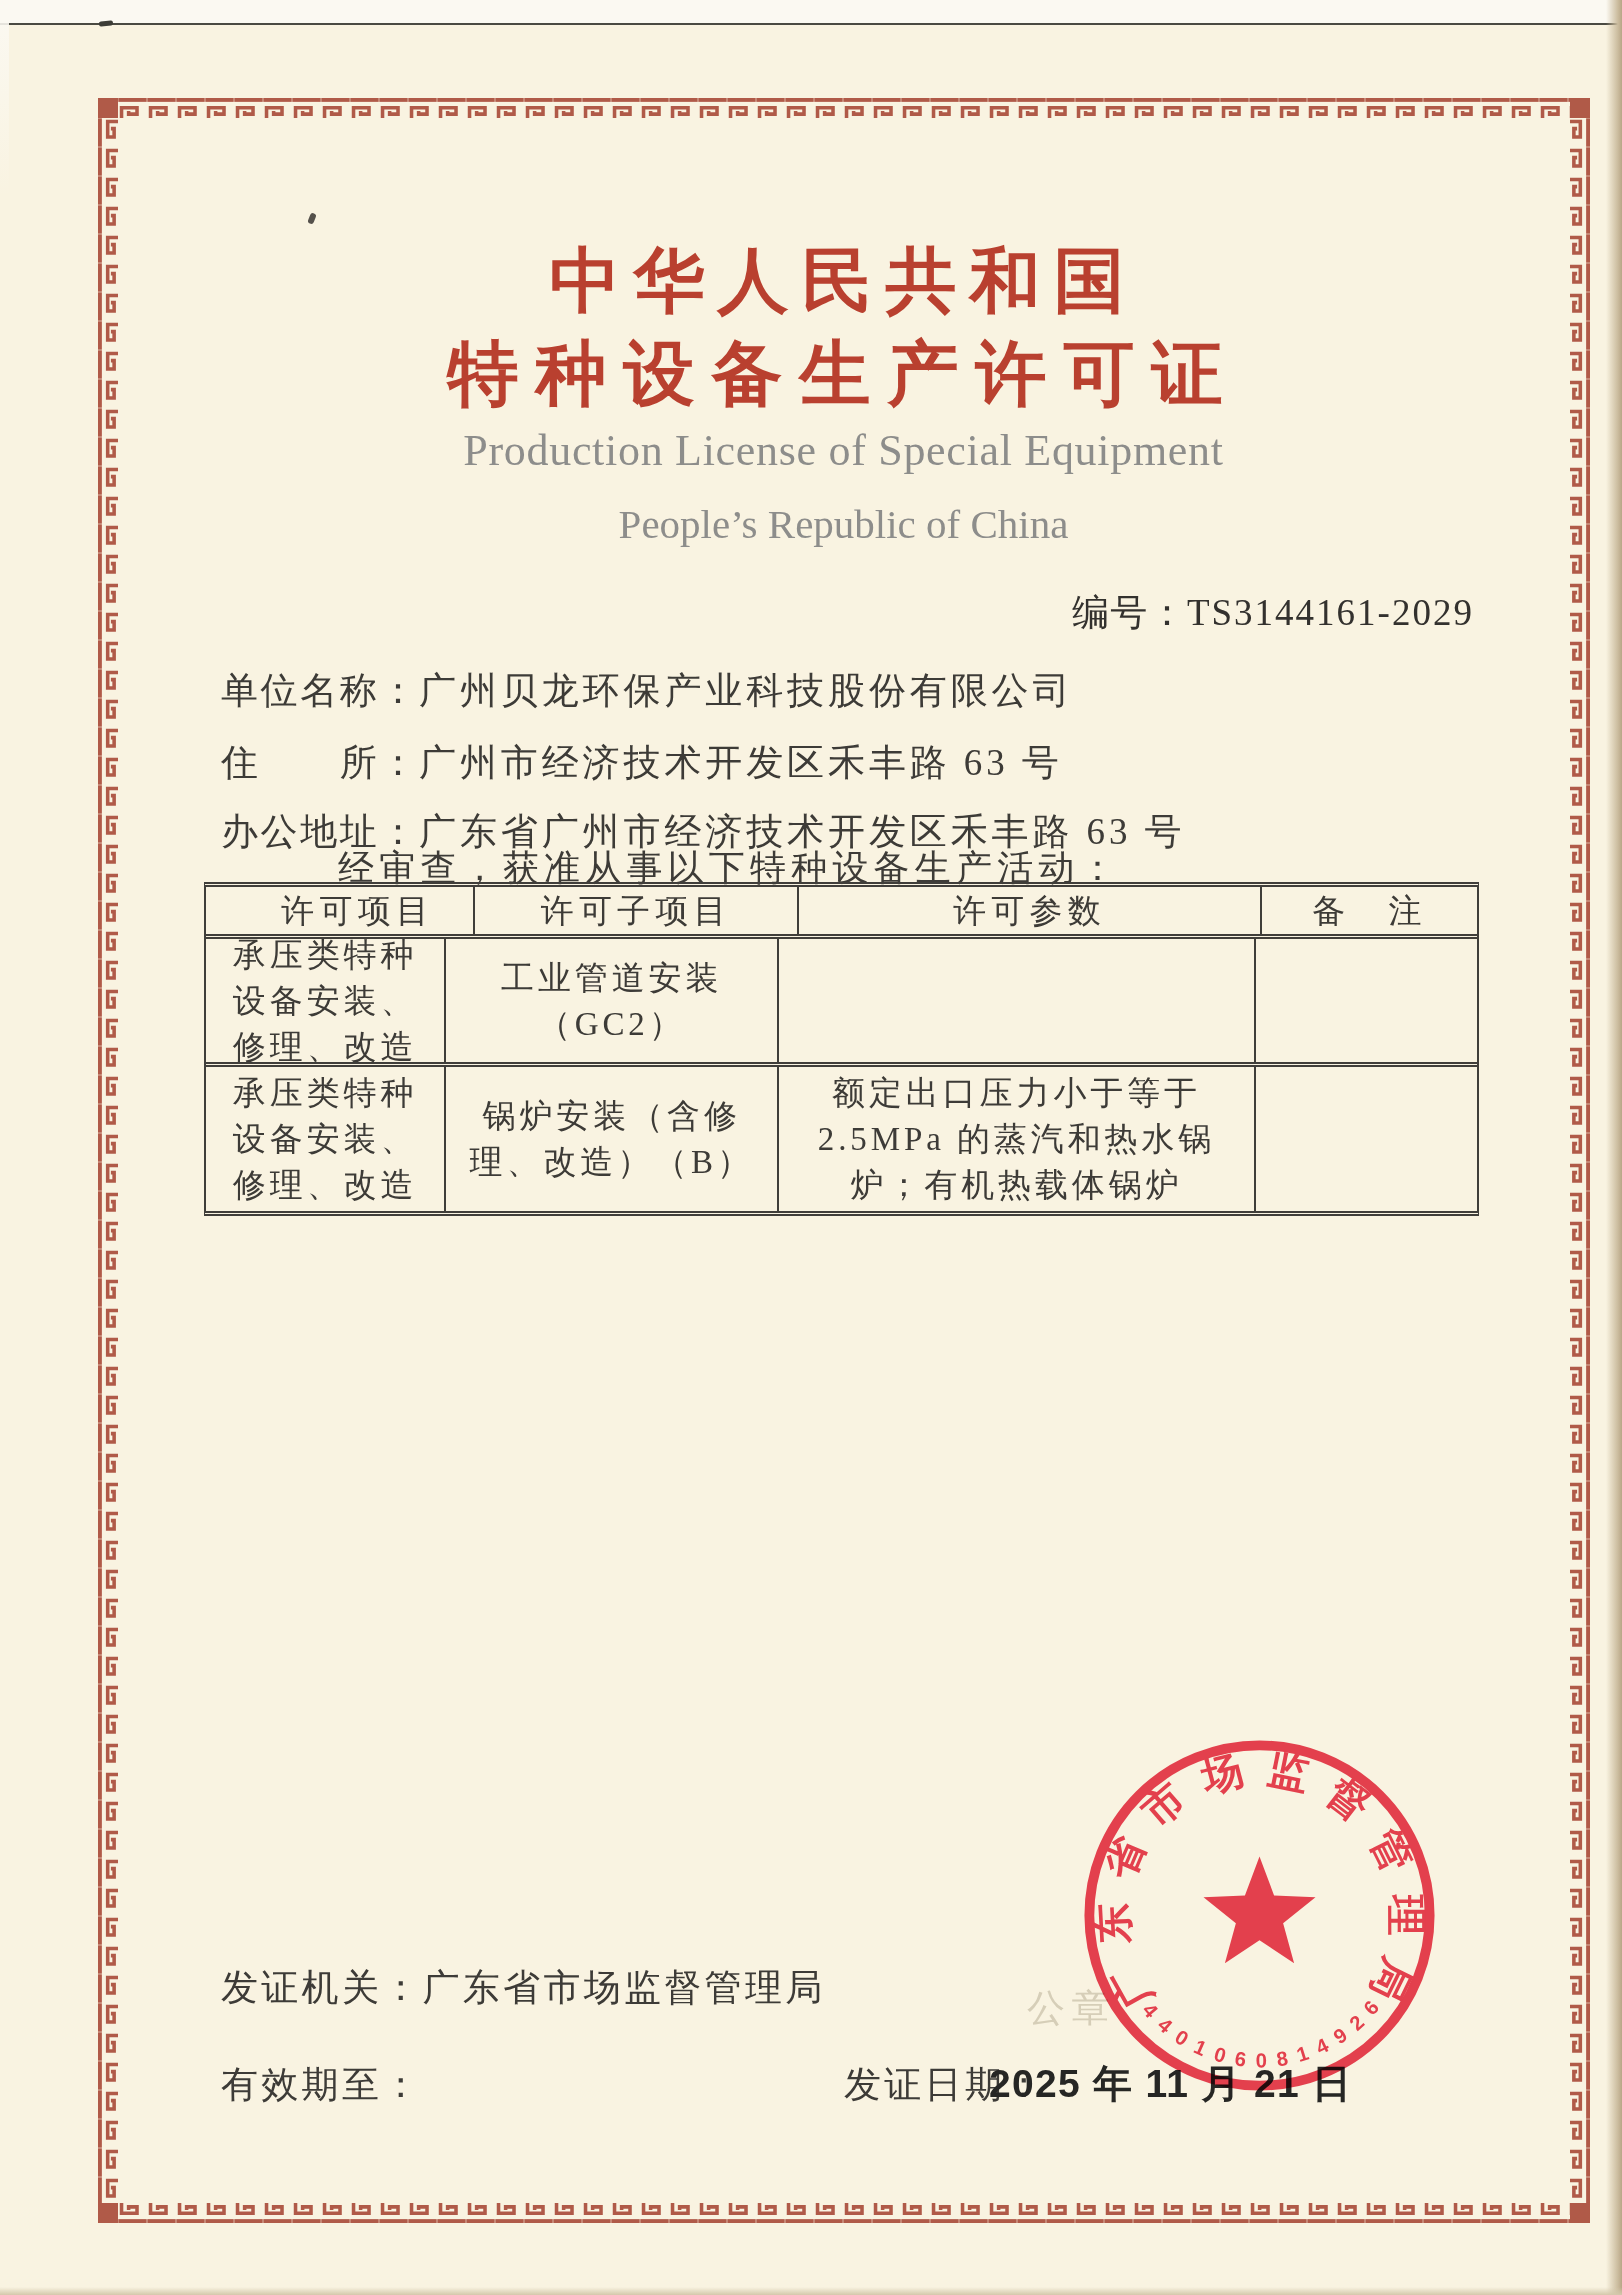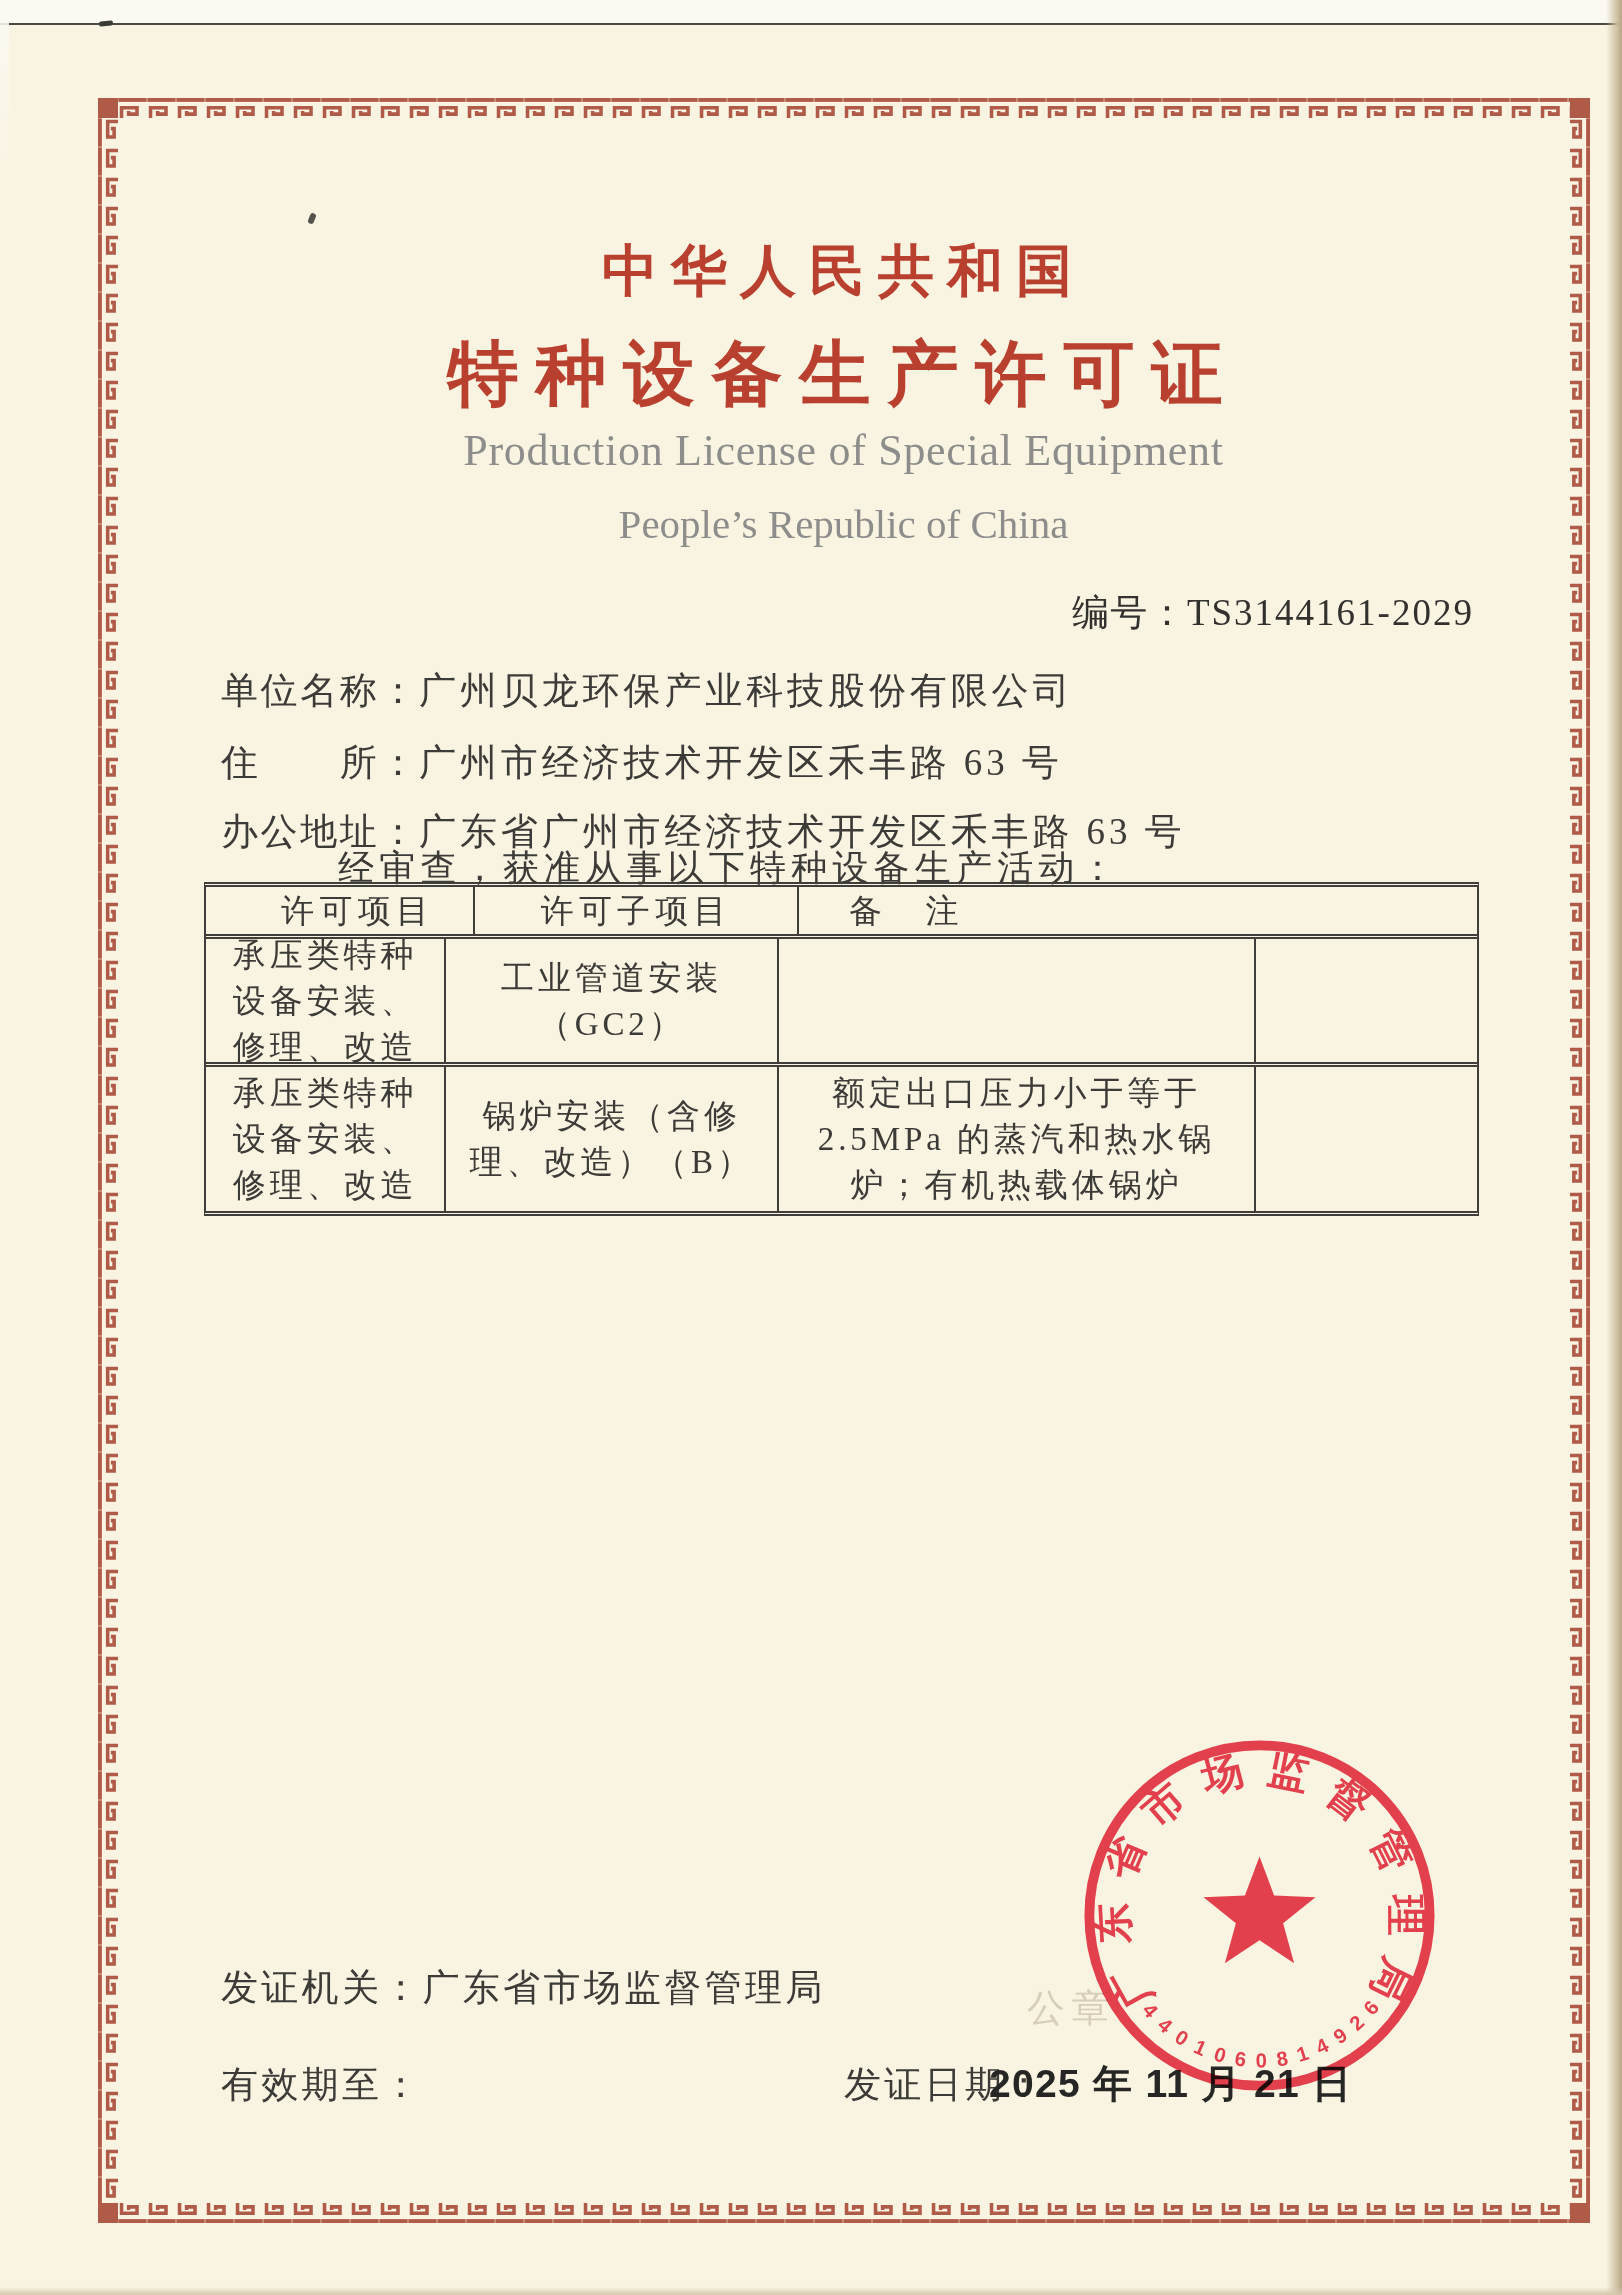--- a/index.html
+++ b/index.html
@@ -30,21 +30,21 @@
   .frame-corner{position:absolute;width:20px;height:20px;background:var(--frame);}
   .frame-strip{position:absolute;display:flex;overflow:hidden;}
   .frame-strip svg{flex:0 0 auto;display:block;}
   #frame-top   {left:118px;top:98px;width:1453px;height:20px;flex-direction:row;}
   #frame-bottom{left:118px;top:2203px;width:1453px;height:20px;flex-direction:row;}
   #frame-left  {left:98px;top:118px;width:20px;height:2086px;flex-direction:column;}
   #frame-right {left:1570px;top:118px;width:20px;height:2086px;flex-direction:column;}
   
   .center-band{position:absolute;left:65px;width:1557px;text-align:center;}
   .title-cn{color:var(--accent);font-weight:700;}
-  #title1{top:234px;font-size:56px;letter-spacing:13px;}
+  #title1{top:234px;font-size:71px;letter-spacing:13px;}
   #title2{top:327px;font-size:71px;letter-spacing:17px;}
   .title-en{color:var(--subtitle);font-weight:400;}
   #title-en1{top:425px;font-size:44px;letter-spacing:0.7px;}
   #title-en2{top:500px;font-size:41px;}
   
   .license-row{position:absolute;left:1072px;top:588px;font-size:37px;letter-spacing:1.3px;color:#33312e;}
   .license-row .num{font-size:37px;letter-spacing:2px;}
   
   .info-line{position:absolute;left:221px;font-size:37px;letter-spacing:3.9px;white-space:nowrap;}
   #line-company{top:666px;}
@@ -1125,20 +1125,21 @@
 </div>
 <div class="info-line" id="line-office">
   <span class="info-label">办公地址：</span><span>广东省广州市经济技术开发区禾丰路 63 号</span>
 </div>
 <div class="info-line" id="line-approval">经审查，获准从事以下特种设备生产活动：</div>
 
 <div class="lic-table">
   <div class="t-row hdr">
     <div class="t-cell c1">许可项目</div>
     <div class="t-cell c2">许可子项目</div>
+    <div class="t-cell c3">许可参数</div>
     <div class="t-cell c4">备　注</div>
   </div>
   <div class="t-row r1">
     <div class="t-cell c1">承压类特种
 设备安装、
 修理、改造</div>
     <div class="t-cell c2">工业管道安装
 （GC2）</div>
     <div class="t-cell c3"></div>
     <div class="t-cell c4"></div>

